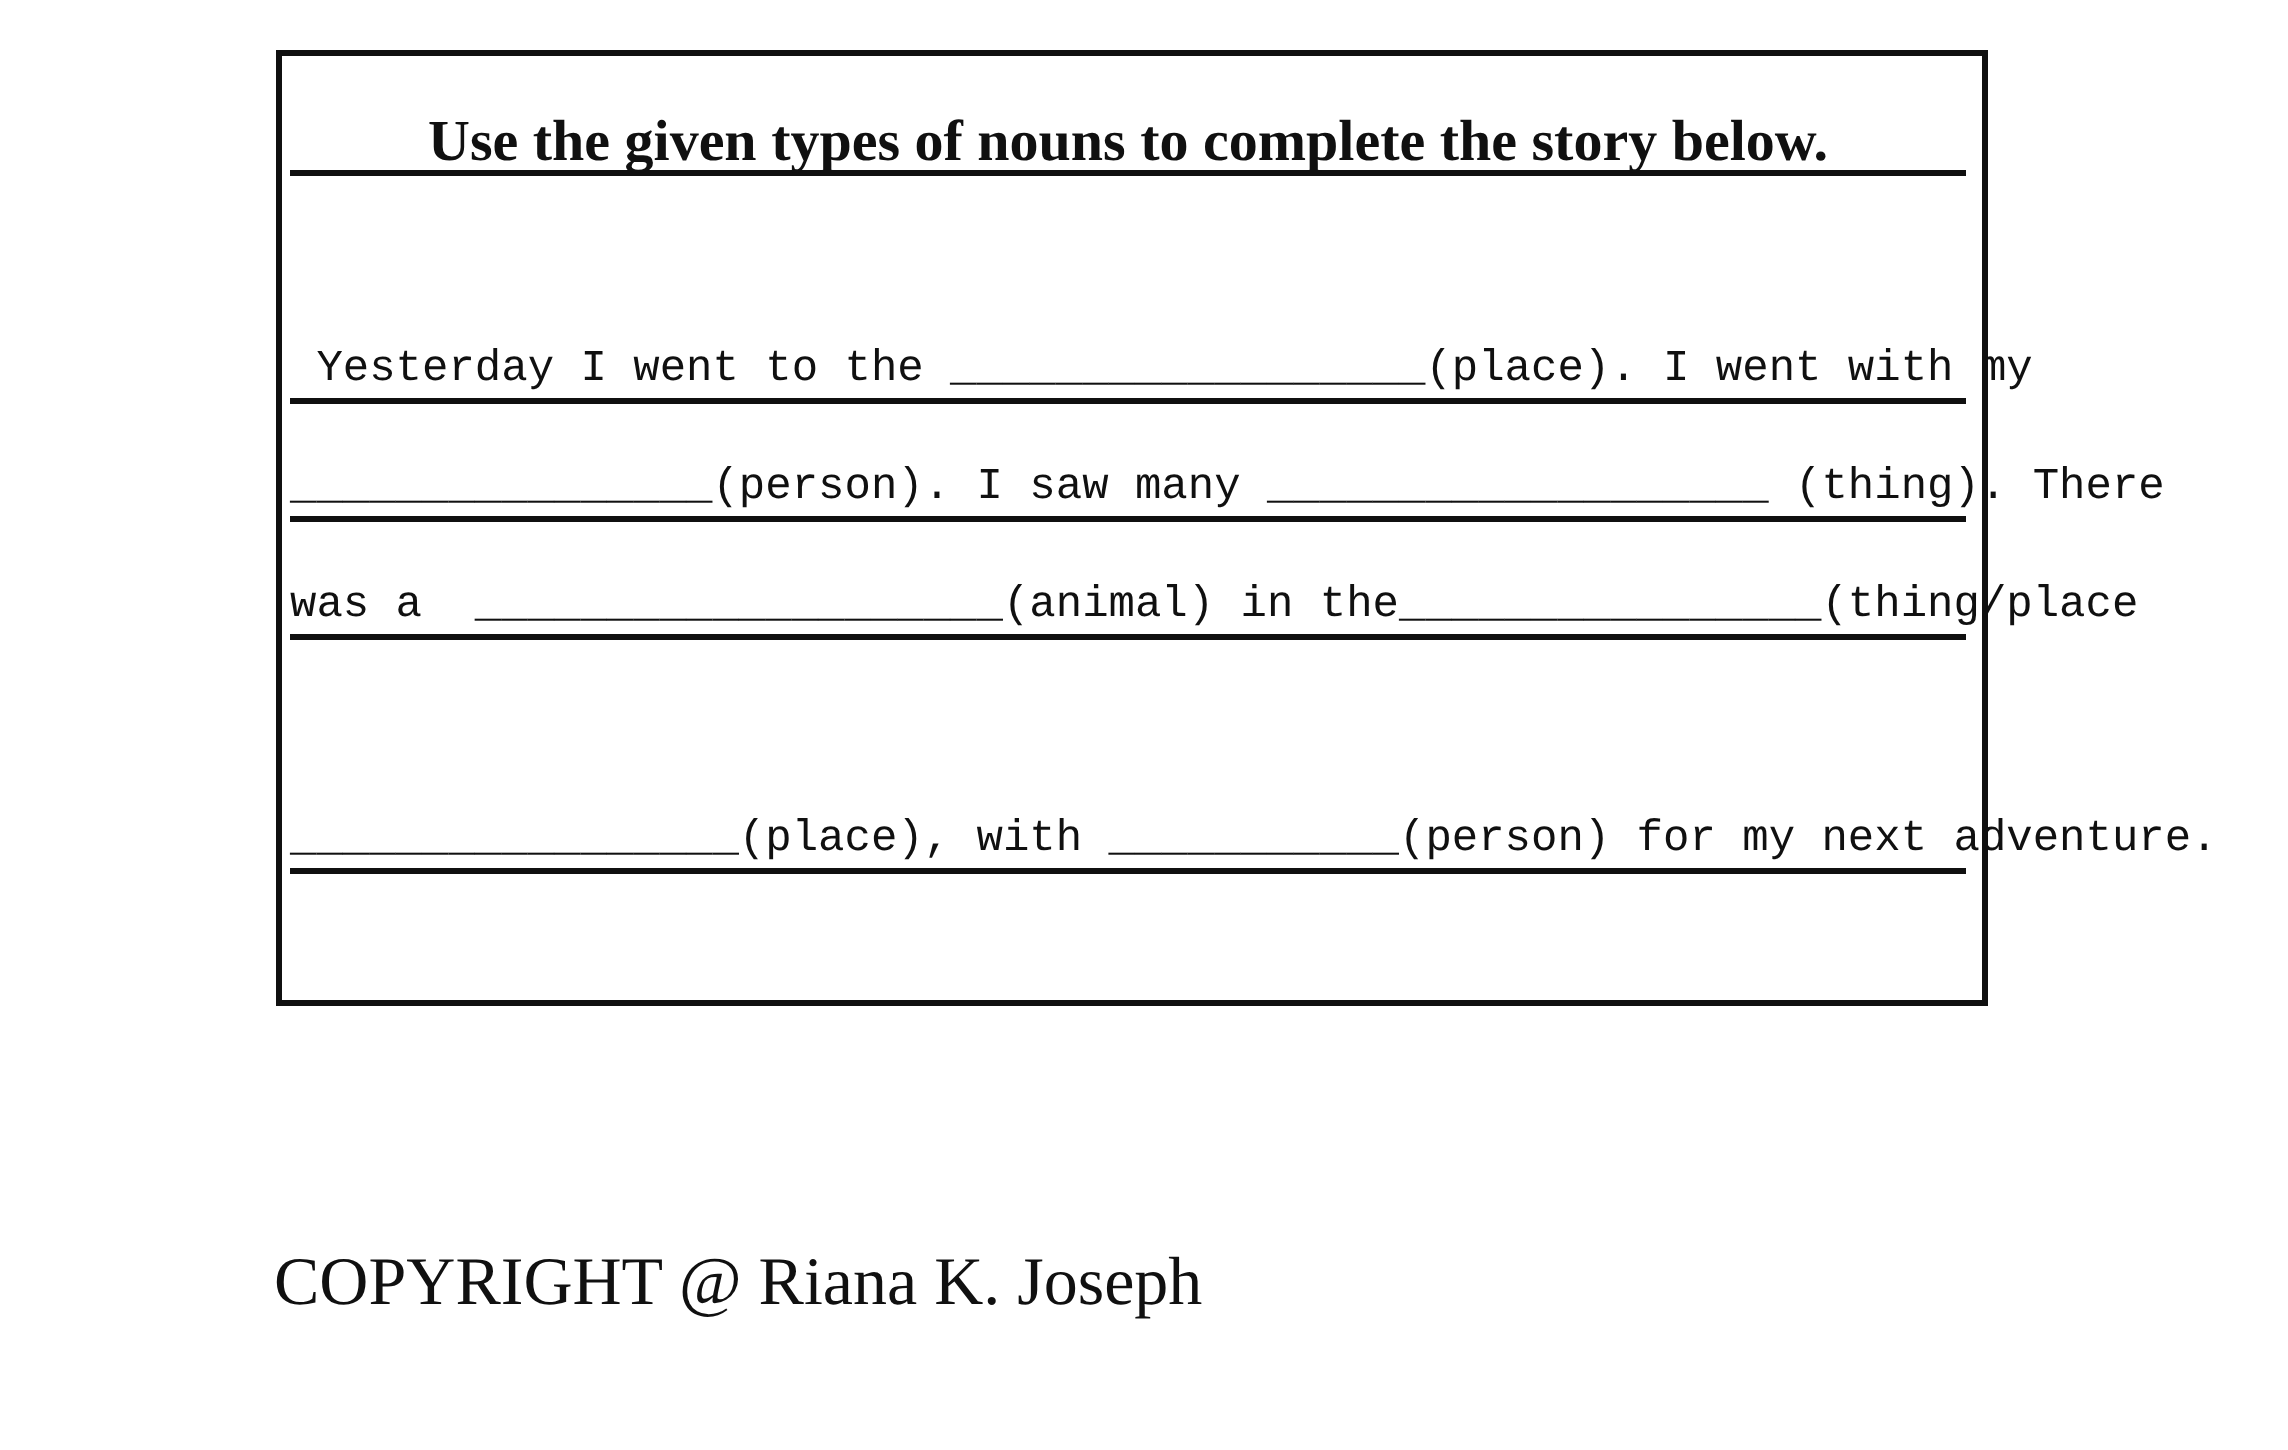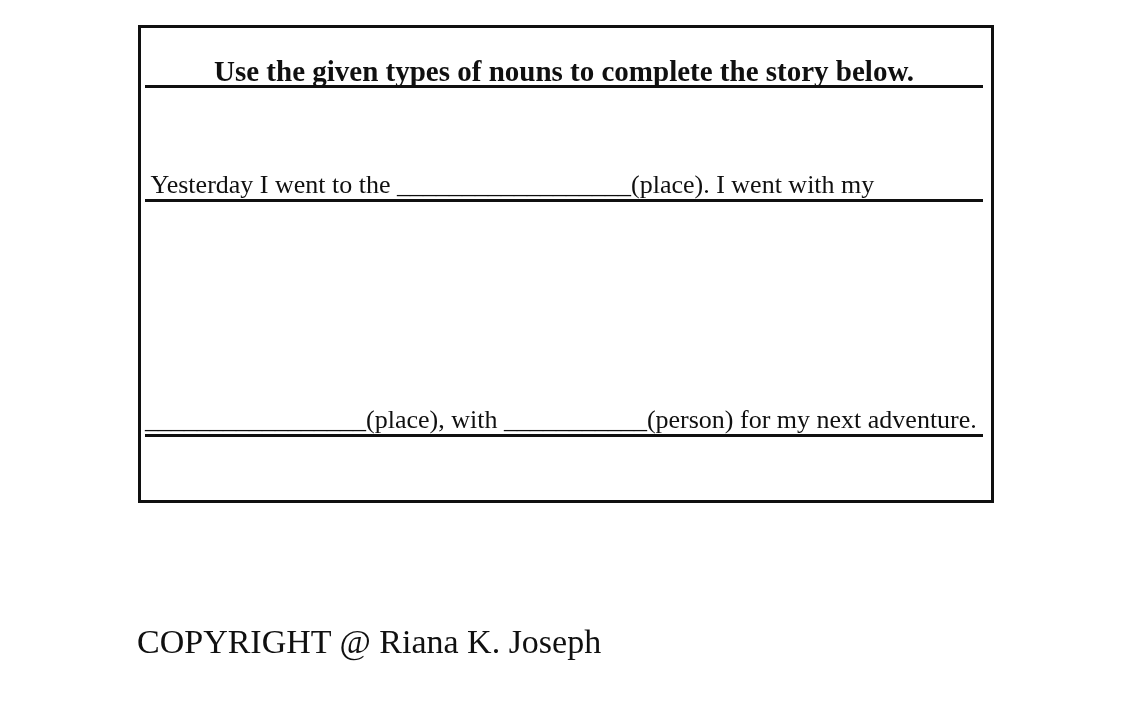--- a/index.html
+++ b/index.html
@@ -42,24 +42,25 @@
     font-size: 29px;
     line-height: 33px;
     white-space: pre;
   }
   .story-line {
     position: absolute;
     left: 4px;
     right: 8px;
     height: 34px;
     border-bottom: 3px solid var(--ink);
-    font-size: 26px;
+    font-size: 22px;
     line-height: 34px;
     white-space: pre;
     overflow: visible;
+    font-family: Liberation Mono, monospace;
   }
   .story-line.l0 { top: 140px; }
   .story-line.l1 { top: 199px; }
   .story-line.l2 { top: 258px; }
   .story-line.l3 { top: 316px; }
   .story-line.l4 { top: 375px; }
   .story-line.l5 { top: 434px; }
   .footer-block {
     position: absolute;
     left: 137px;
@@ -73,21 +74,23 @@
 <body>
 
 <div class="page">
 
   <div class="worksheet-box">
 
     <div class="box-title">Use the given types of nouns to complete the story below.</div>
 
     <div class="story-line l0"> Yesterday I went to the __________________(place). I went with my</div>
 
+    <div class="story-line l1">________________(person). I saw many ___________________ (thing). There</div>
 
+    <div class="story-line l2">was a  ____________________(animal) in the________________(thing/place</div>
 
 
     <div class="story-line l4">_________________(place), with ___________(person) for my next adventure.</div>
 
 
   </div>
 
   <div class="footer-block">
     <div>COPYRIGHT @ Riana K. Joseph</div>
     

